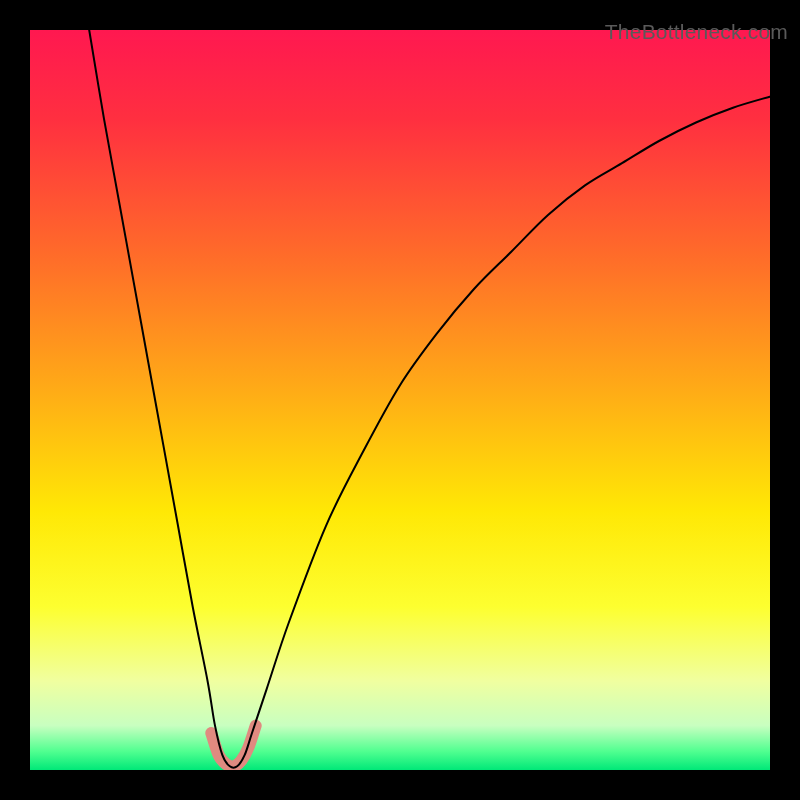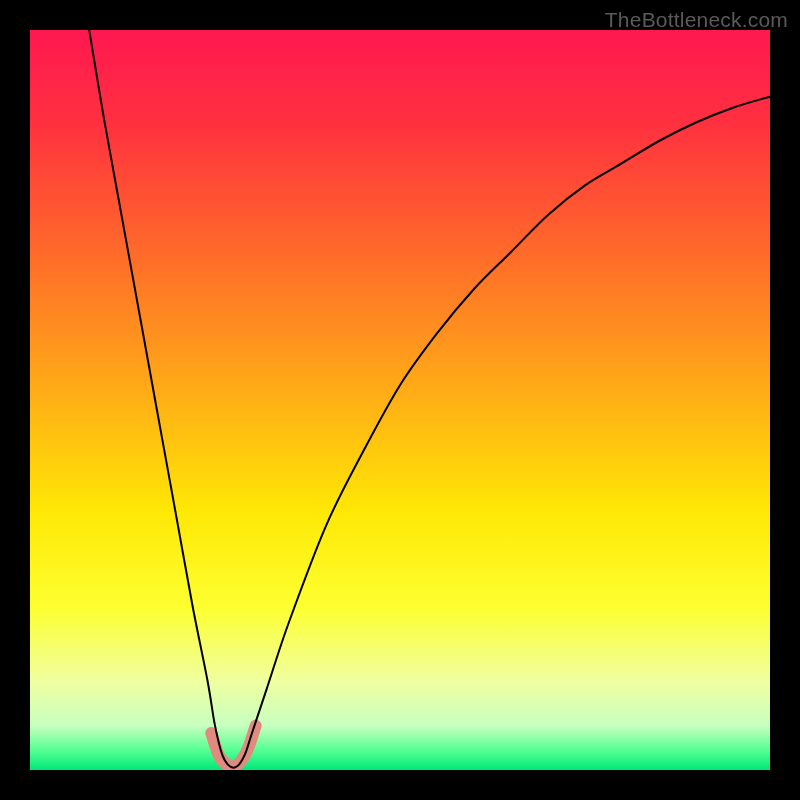--- a/index.html
+++ b/index.html
@@ -6,21 +6,21 @@
   body {
     width: 800px;
     height: 800px;
     background: #000;
     position: relative;
     overflow: hidden;
     font-family: Arial, sans-serif;
   }
   .watermark {
     position: absolute;
-    top: 8px;
+    top: 20px;
     right: 12px;
     color: #5a5a5a;
     font-size: 21px;
     font-weight: normal;
     letter-spacing: 0.2px;
     z-index: 10;
   }
   .plot-area {
     position: absolute;
     top: 30px;

